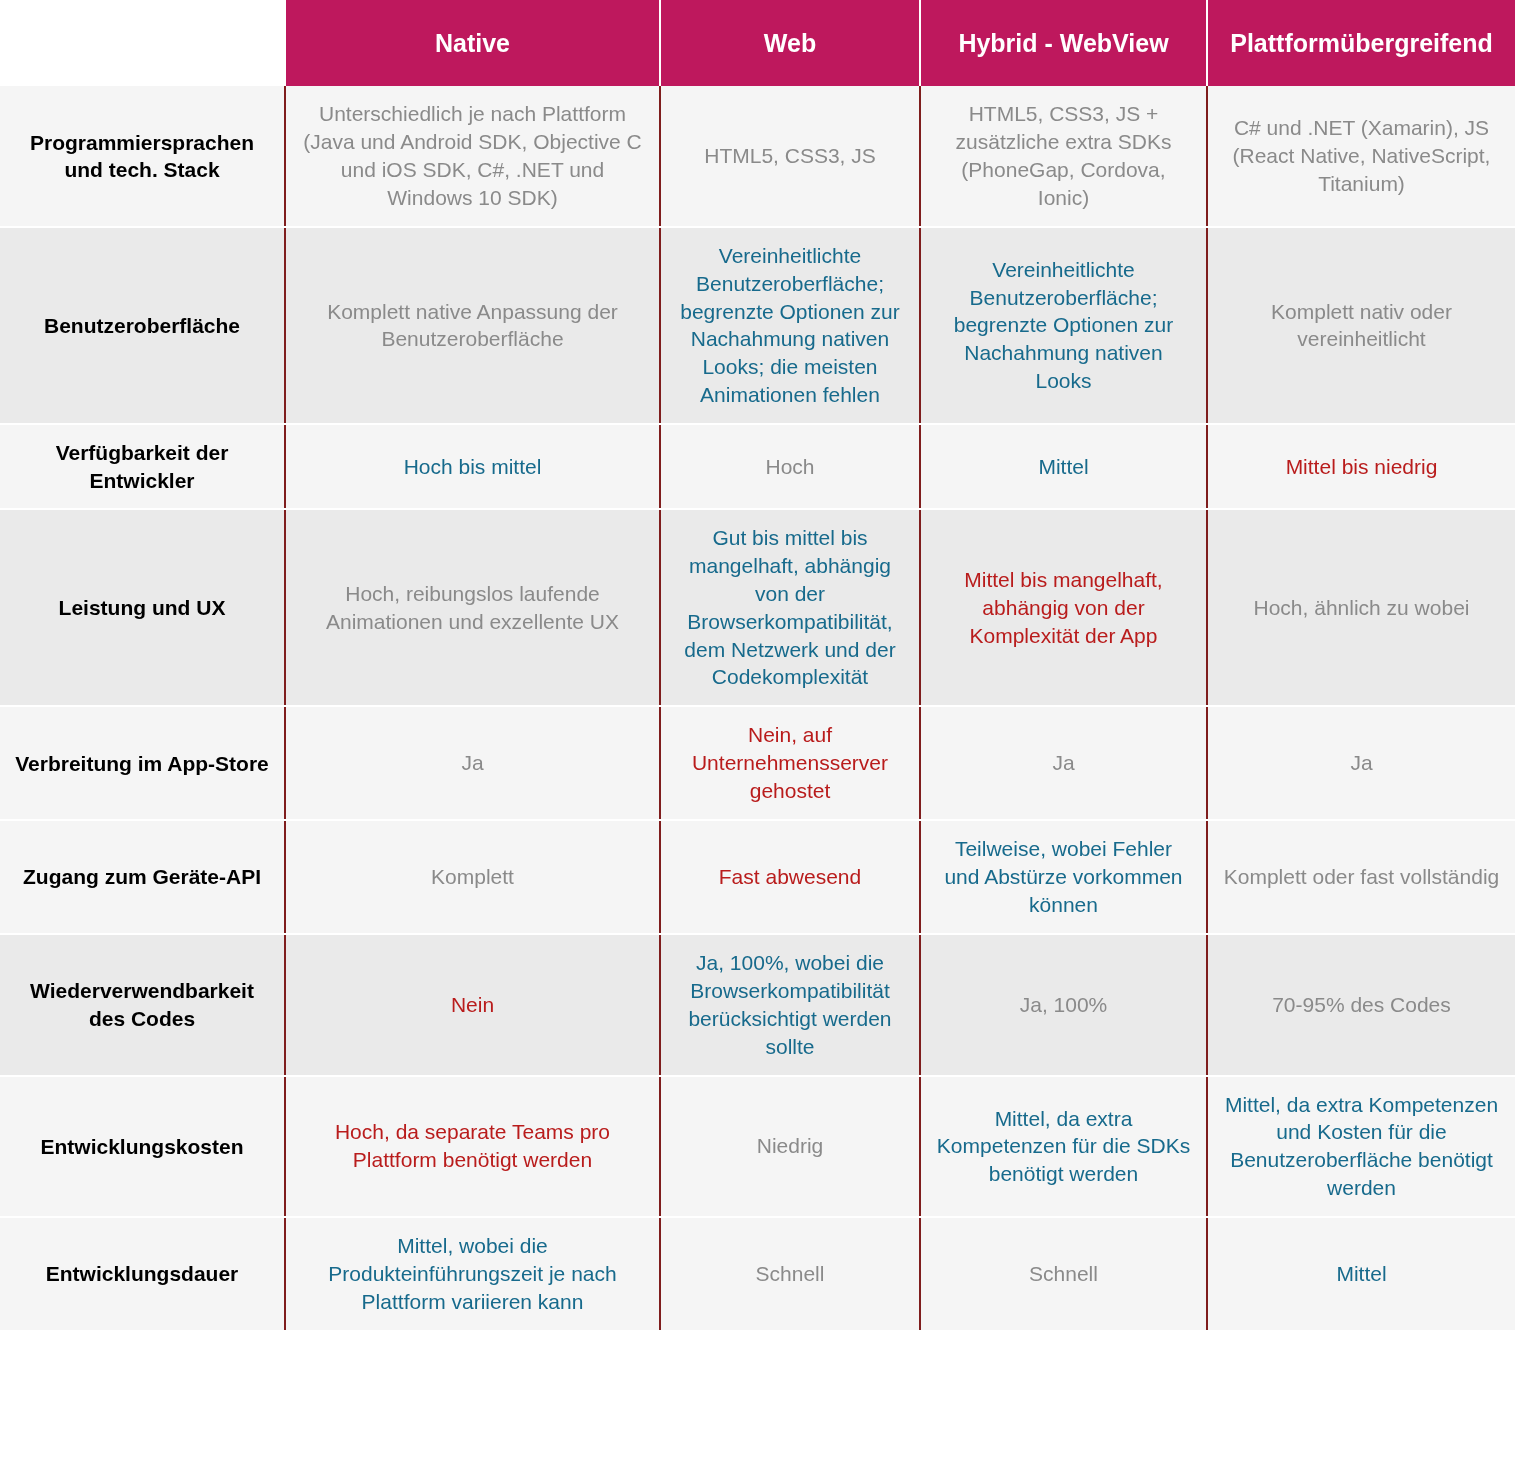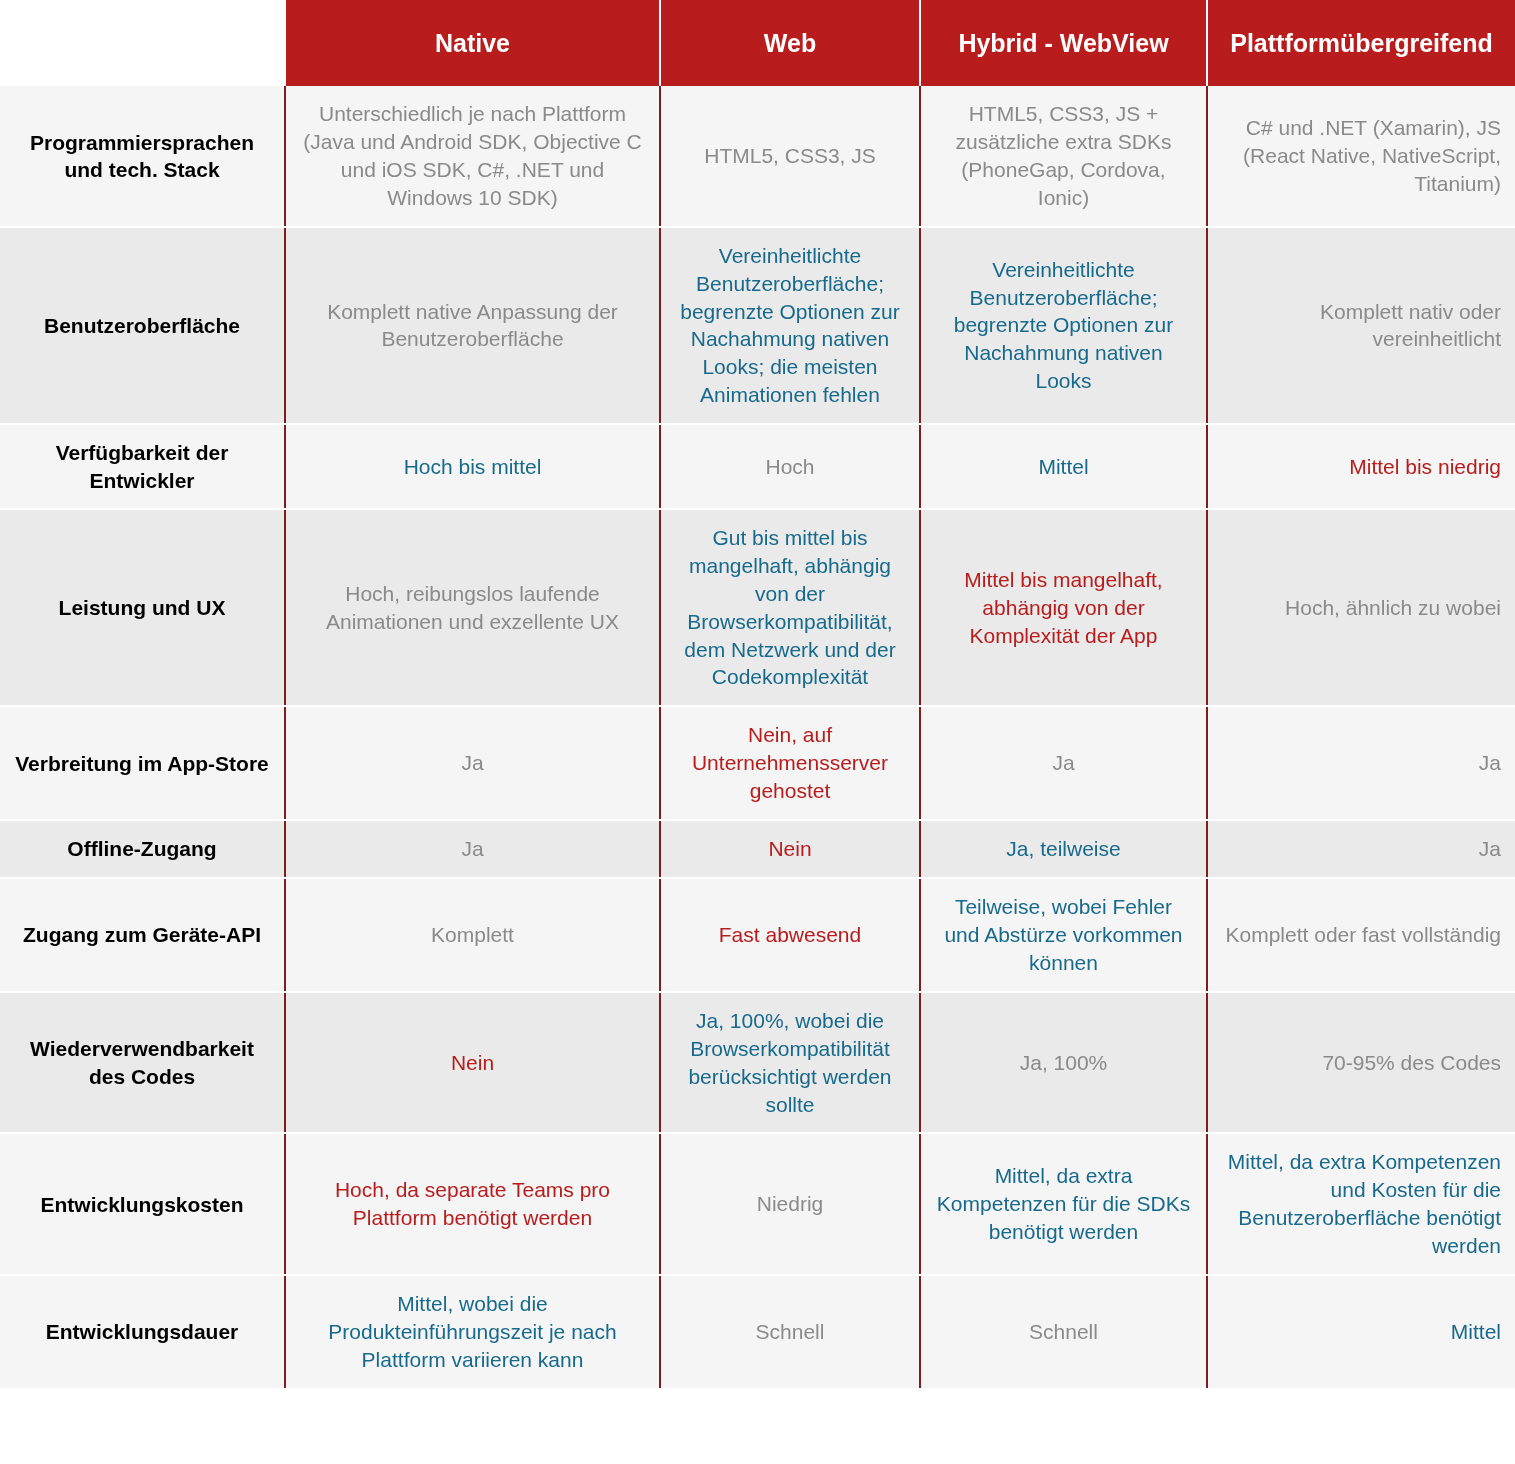--- a/index.html
+++ b/index.html
@@ -17,21 +17,21 @@
     border-collapse: collapse;
     table-layout: fixed;
   }
   .comparison-table col.c-feature { width: 285px; }
   .comparison-table col.c-native  { width: 375px; }
   .comparison-table col.c-web     { width: 260px; }
   .comparison-table col.c-hybrid  { width: 287px; }
   .comparison-table col.c-cross   { width: 308px; }
 
   thead th {
-    background: #b91c1c;
+    background: #be185d;
     color: #ffffff;
     font-size: 25px;
     font-weight: bold;
     line-height: 1.2;
     text-align: center;
     vertical-align: middle;
     height: 78px;
     padding: 4px 8px;
     border-right: 2px solid #ffffff;
     border-bottom: 0;
@@ -42,21 +42,21 @@
   tbody td {
     text-align: center;
     vertical-align: middle;
     padding: 14px 14px;
     font-size: 21px;
     line-height: 1.33;
     border-right: 2px solid #7f1d1d;
     border-bottom: 2px solid #ffffff;
     color: #7a7a7a;
   }
-  tbody td:last-child { border-right: 0; text-align: right; }
+  tbody td:last-child { border-right: 0; }
 
   tbody tr.row-light td { background: #f5f5f5; }
   tbody tr.row-dark  td { background: #eaeaea; }
 
   td.feature-cell {
     font-weight: bold;
     color: #000000;
     font-size: 21px;
     line-height: 1.3;
   }
@@ -114,27 +114,20 @@
         <td class="v-orange">Mittel bis mangelhaft, abhängig von der Komplexität der App</td>
         <td class="v-gray">Hoch, ähnlich zu wobei</td>
       </tr>
       <tr class="row-light">
         <td class="feature-cell">Verbreitung im App-Store</td>
         <td class="v-gray">Ja</td>
         <td class="v-orange">Nein, auf Unternehmensserver gehostet</td>
         <td class="v-gray">Ja</td>
         <td class="v-gray">Ja</td>
       </tr>
-      <tr class="row-dark">
-        <td class="feature-cell">Offline-Zugang</td>
-        <td class="v-gray">Ja</td>
-        <td class="v-orange">Nein</td>
-        <td class="v-teal">Ja, teilweise</td>
-        <td class="v-gray">Ja</td>
-      </tr>
       <tr class="row-light">
         <td class="feature-cell">Zugang zum Geräte-API</td>
         <td class="v-gray">Komplett</td>
         <td class="v-orange">Fast abwesend</td>
         <td class="v-teal">Teilweise, wobei Fehler und Abstürze vorkommen können</td>
         <td class="v-gray">Komplett oder fast vollständig</td>
       </tr>
       <tr class="row-dark">
         <td class="feature-cell">Wiederverwendbarkeit des Codes</td>
         <td class="v-orange">Nein</td>

